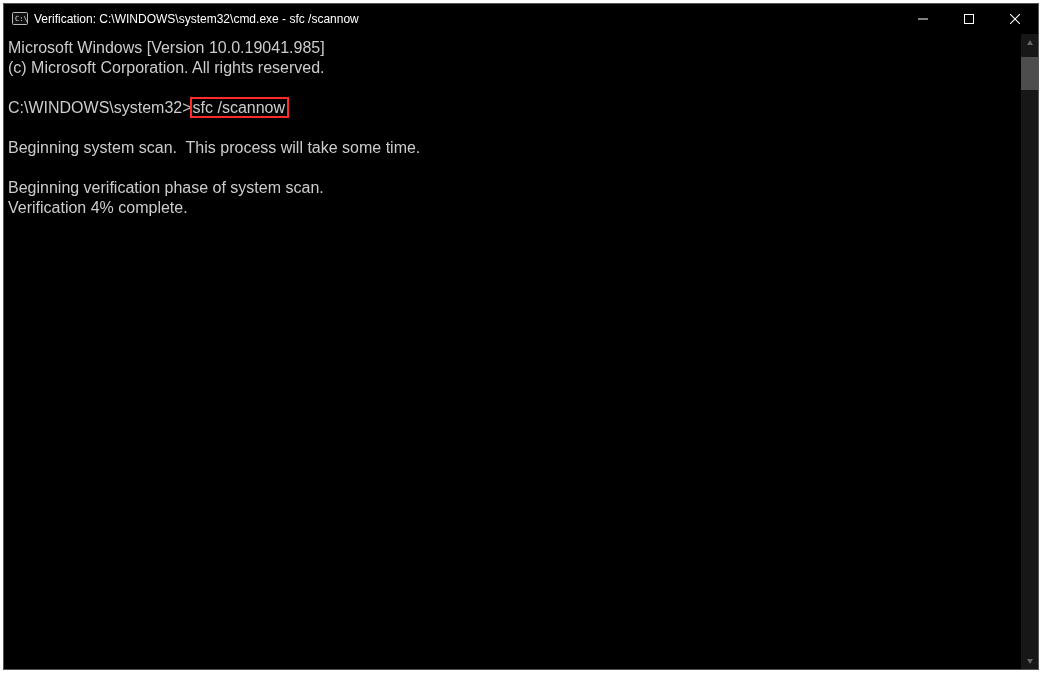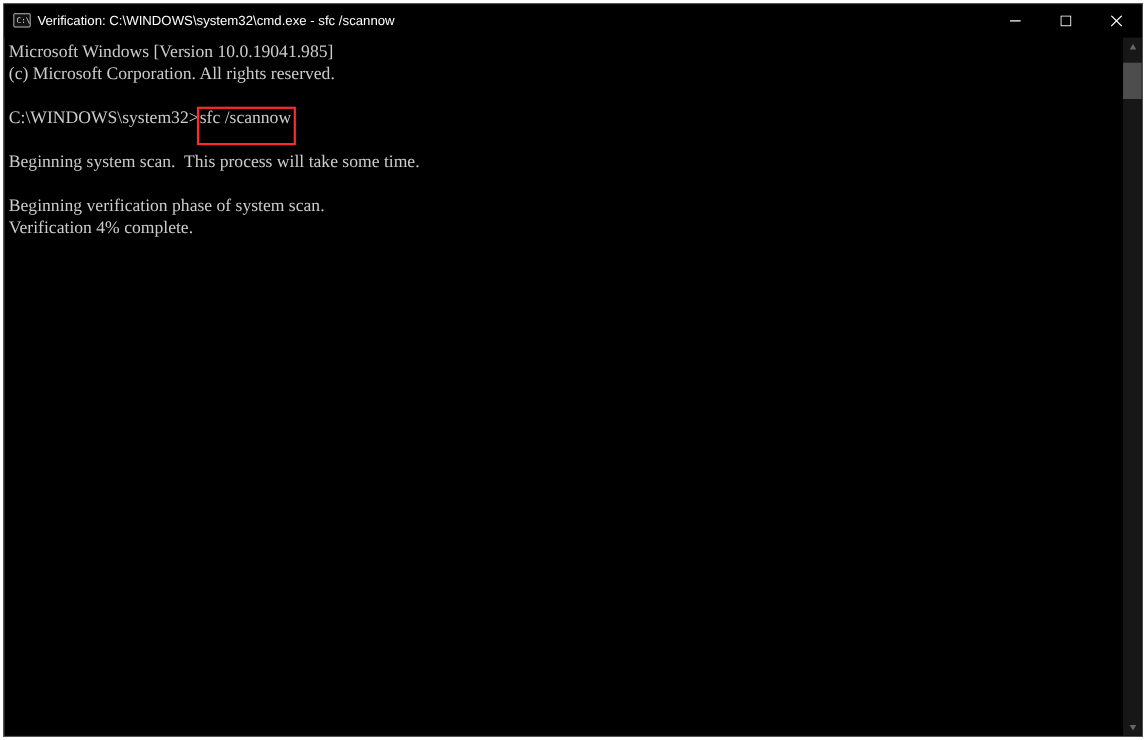--- a/index.html
+++ b/index.html
@@ -35,28 +35,28 @@
       color:#fff;
     }
     .win-btn svg { width:10px; height:10px; stroke:#fff; stroke-width:1; fill:none; }
     .win-btn.close svg line { stroke-width:1.1; }
     
     .console-wrap {
       flex:1 1 auto; display:flex; overflow:hidden;
     }
     .console {
       flex:1 1 auto; padding:4px 0 0 4px;
-      font-family:Liberation Serif, serif;
+      font-family:Liberation Sans, sans-serif;
       font-size:16px; line-height:20px;
       color:#ccc; white-space:pre;
       overflow:hidden;
     }
     .highlight {
       border:2.5px solid #ff2b2b;
-      padding:0 2px 14px 1px;
+      padding:0 2px 0 1px;
       margin-left:-2px;
     }
     
     .scrollbar {
       width:17px; background:#171717;
       display:flex; flex-direction:column;
     }
     .sb-btn {
       height:17px; display:flex;
       align-items:center; justify-content:center;

